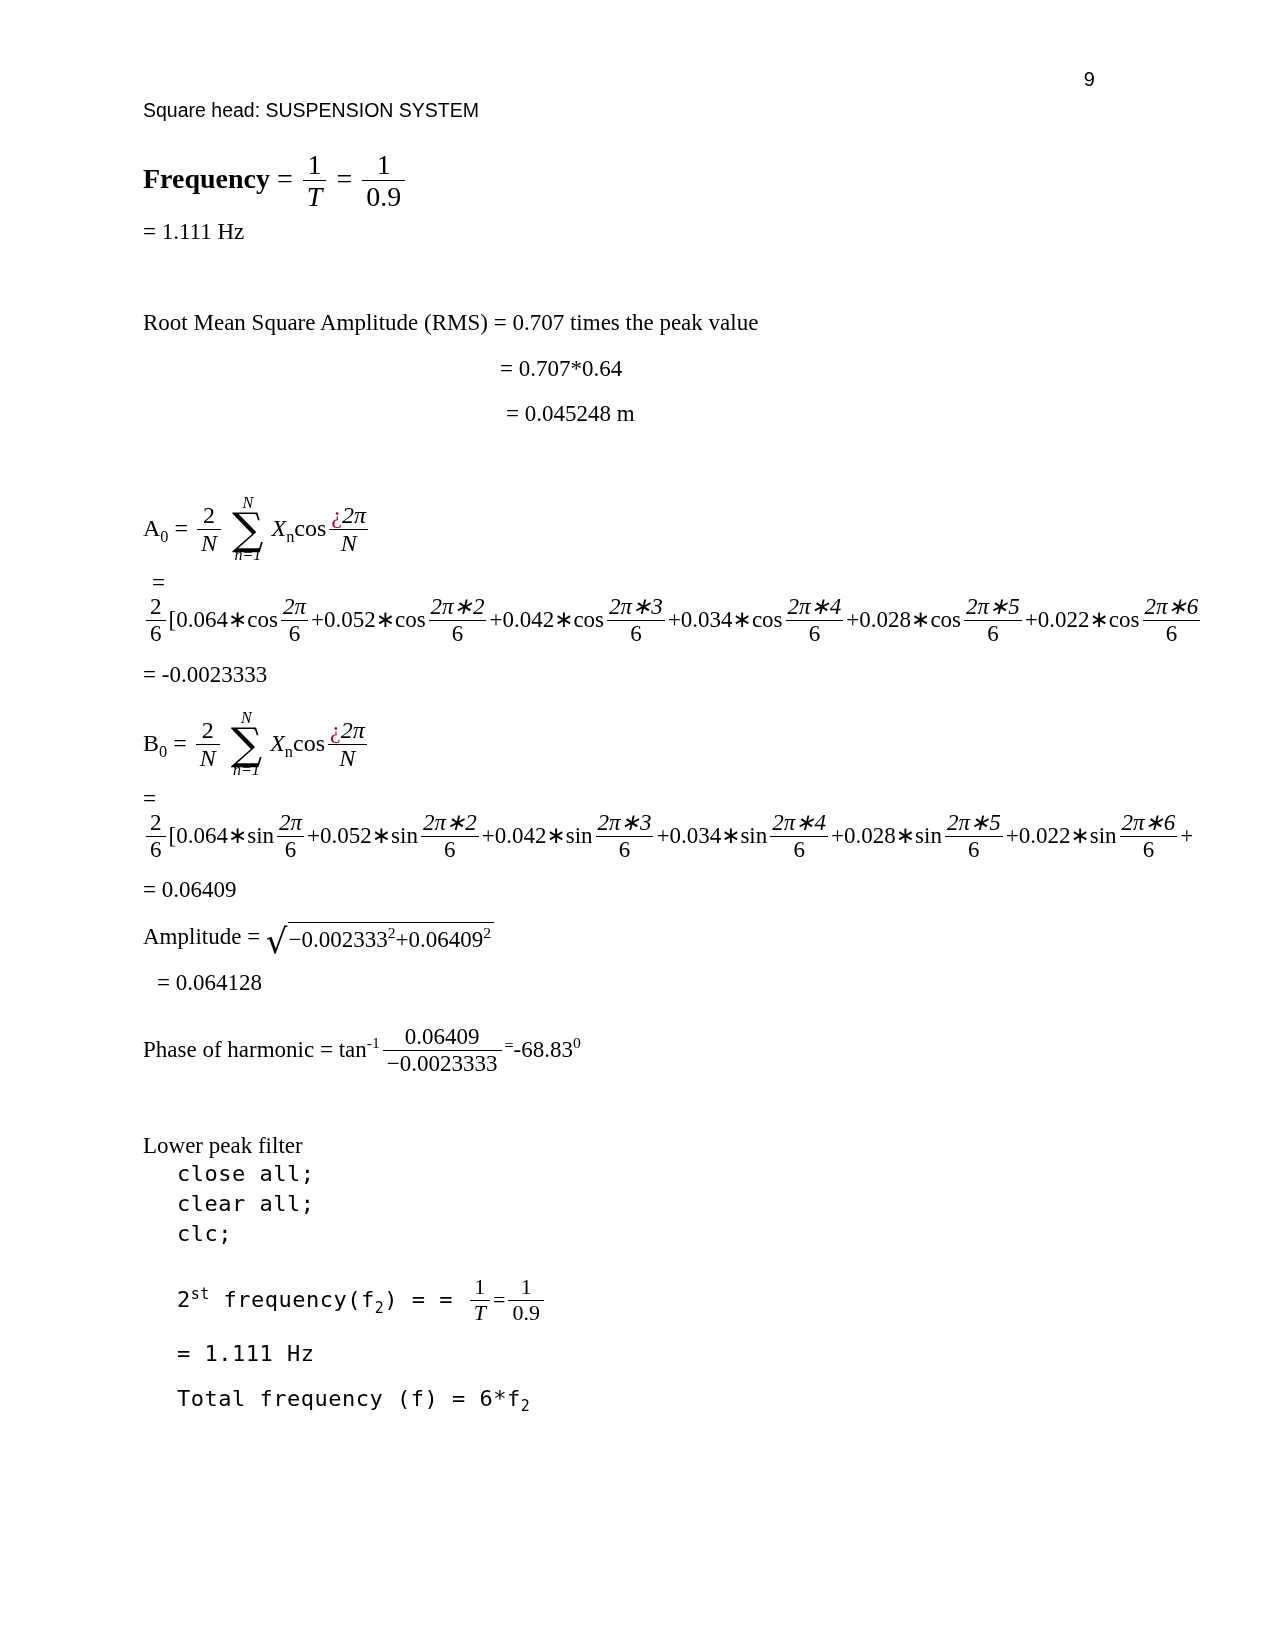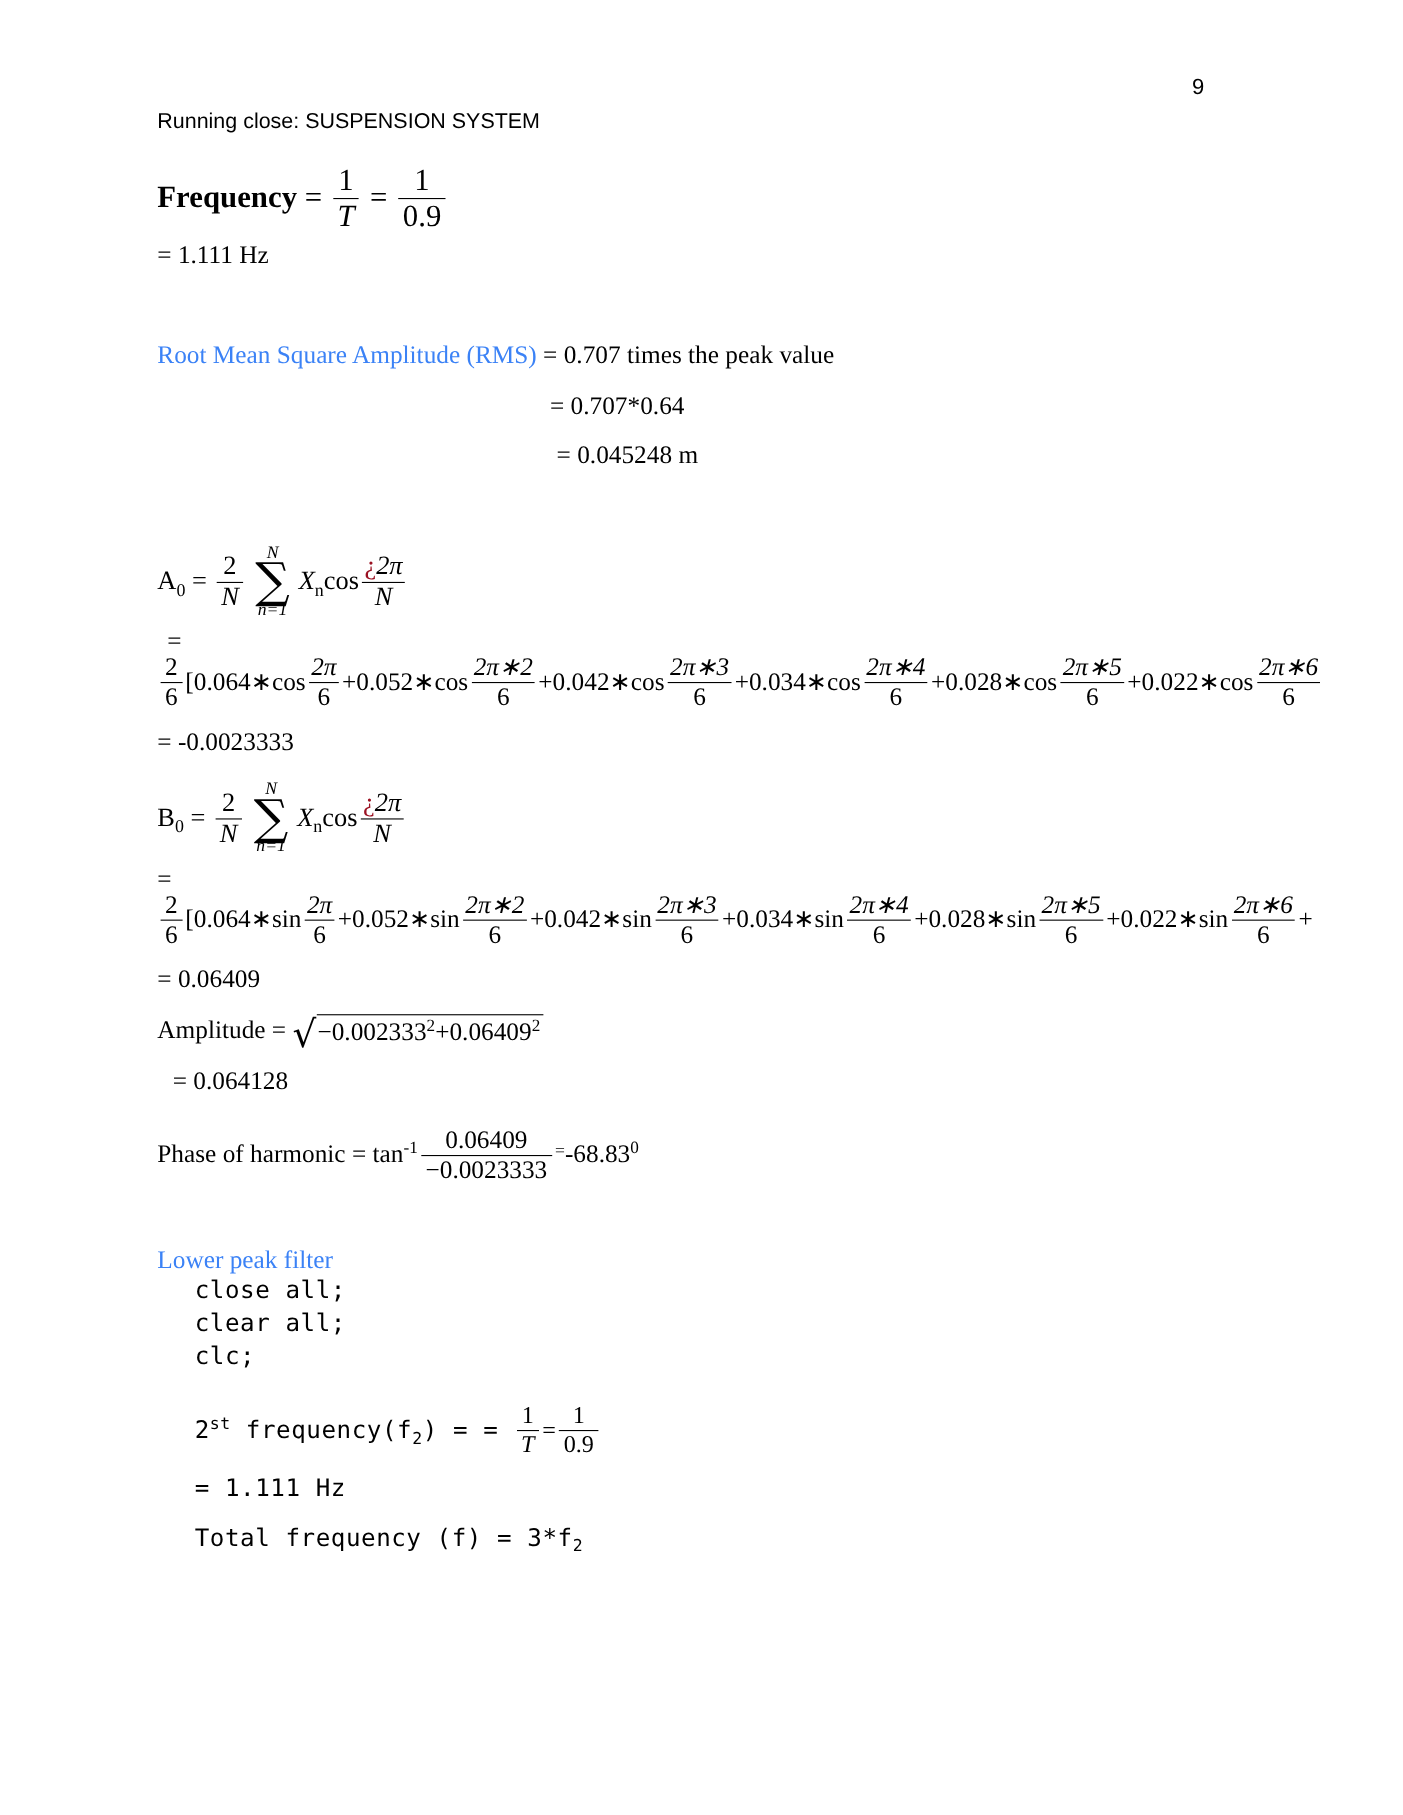--- a/index.html
+++ b/index.html
@@ -43,21 +43,21 @@
     white-space: nowrap;
   }
   
   .line {
     position: absolute;
     white-space: nowrap;
     font-family: "Liberation Serif", serif;
     font-size: 23px;
     line-height: 1.1;
   }
-  .blue { color: #3b82f6; }
+  .blue { color: #000000; }
   .bold { font-weight: bold; }
   .ital { font-style: italic; }
   .frac {
     display: inline-block;
     vertical-align: middle;
     text-align: center;
     margin: 0 3px;
     position: relative;
     top: -1px;
   }
@@ -140,21 +140,21 @@
     white-space: nowrap;
   }
 </style>
 </head>
 <body>
 
 <div class="page">
 
   <div class="page-number">9</div>
 
-  <div class="running-head">Running close: SUSPENSION SYSTEM</div>
+  <div class="running-head">Square head: SUSPENSION SYSTEM</div>
 
   <div class="line" style="left:143px; top:150px; font-size:28px;">
     <span class="bold">Frequency</span>
     <span>=</span>
     <span class="frac">
       <span class="num">1</span>
       <span class="den ital">T</span>
     </span>
     <span>=</span>
     <span class="frac">
@@ -252,16 +252,16 @@
   <div class="code" style="left:143px; top:1191px;">clear all;</div>
   <div class="code" style="left:143px; top:1221px;">clc;</div>
 
   <div class="code" style="left:143px; top:1276px;">
     <span>2</span><sup>st</sup><span> frequency(f</span><sub>2</sub><span>) =  = </span><span class="frac mathbit"><span class="num">1</span><span class="den ital">T</span></span><span class="mathbit">=</span><span class="frac mathbit"><span class="num">1</span><span class="den">0.9</span></span>
   </div>
 
   <div class="code" style="left:143px; top:1341px;"> = 1.111 Hz</div>
 
   <div class="code" style="left:143px; top:1386px;">
-    <span>Total frequency (f) = 3*f</span><sub>2</sub>
+    <span>Total frequency (f) = 6*f</span><sub>2</sub>
   </div>
 
 </div>
 
 </body></html>

